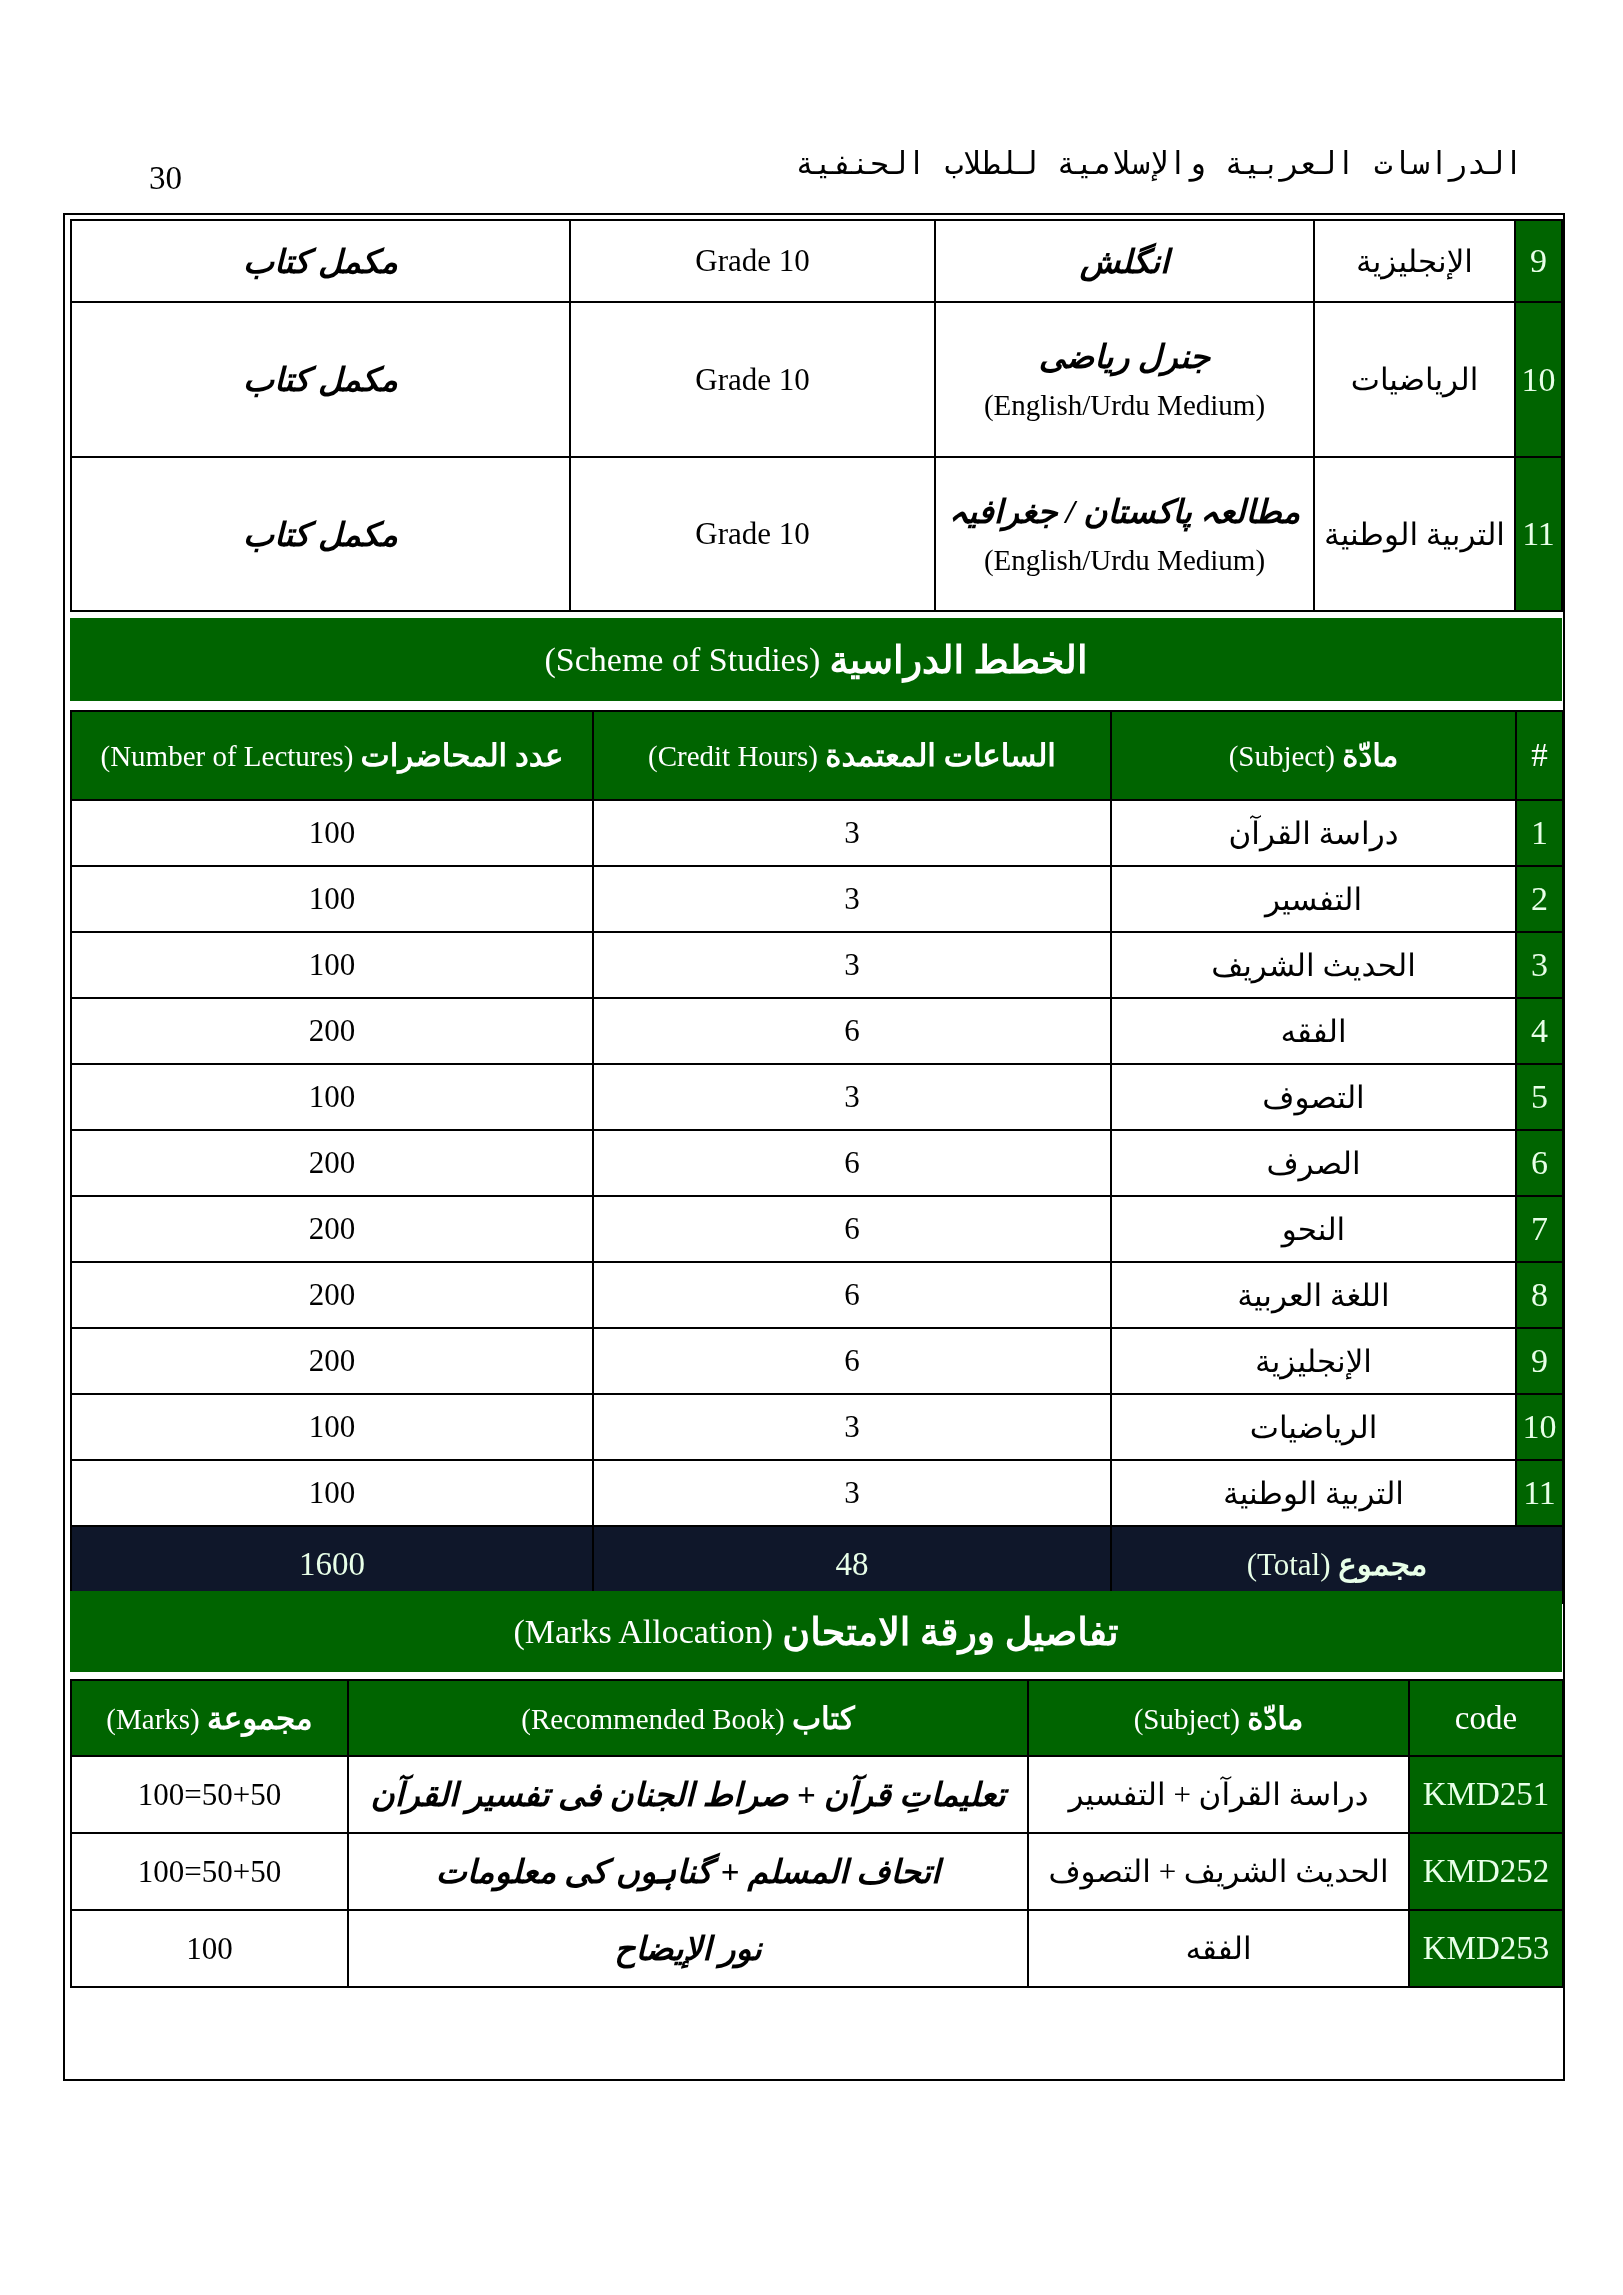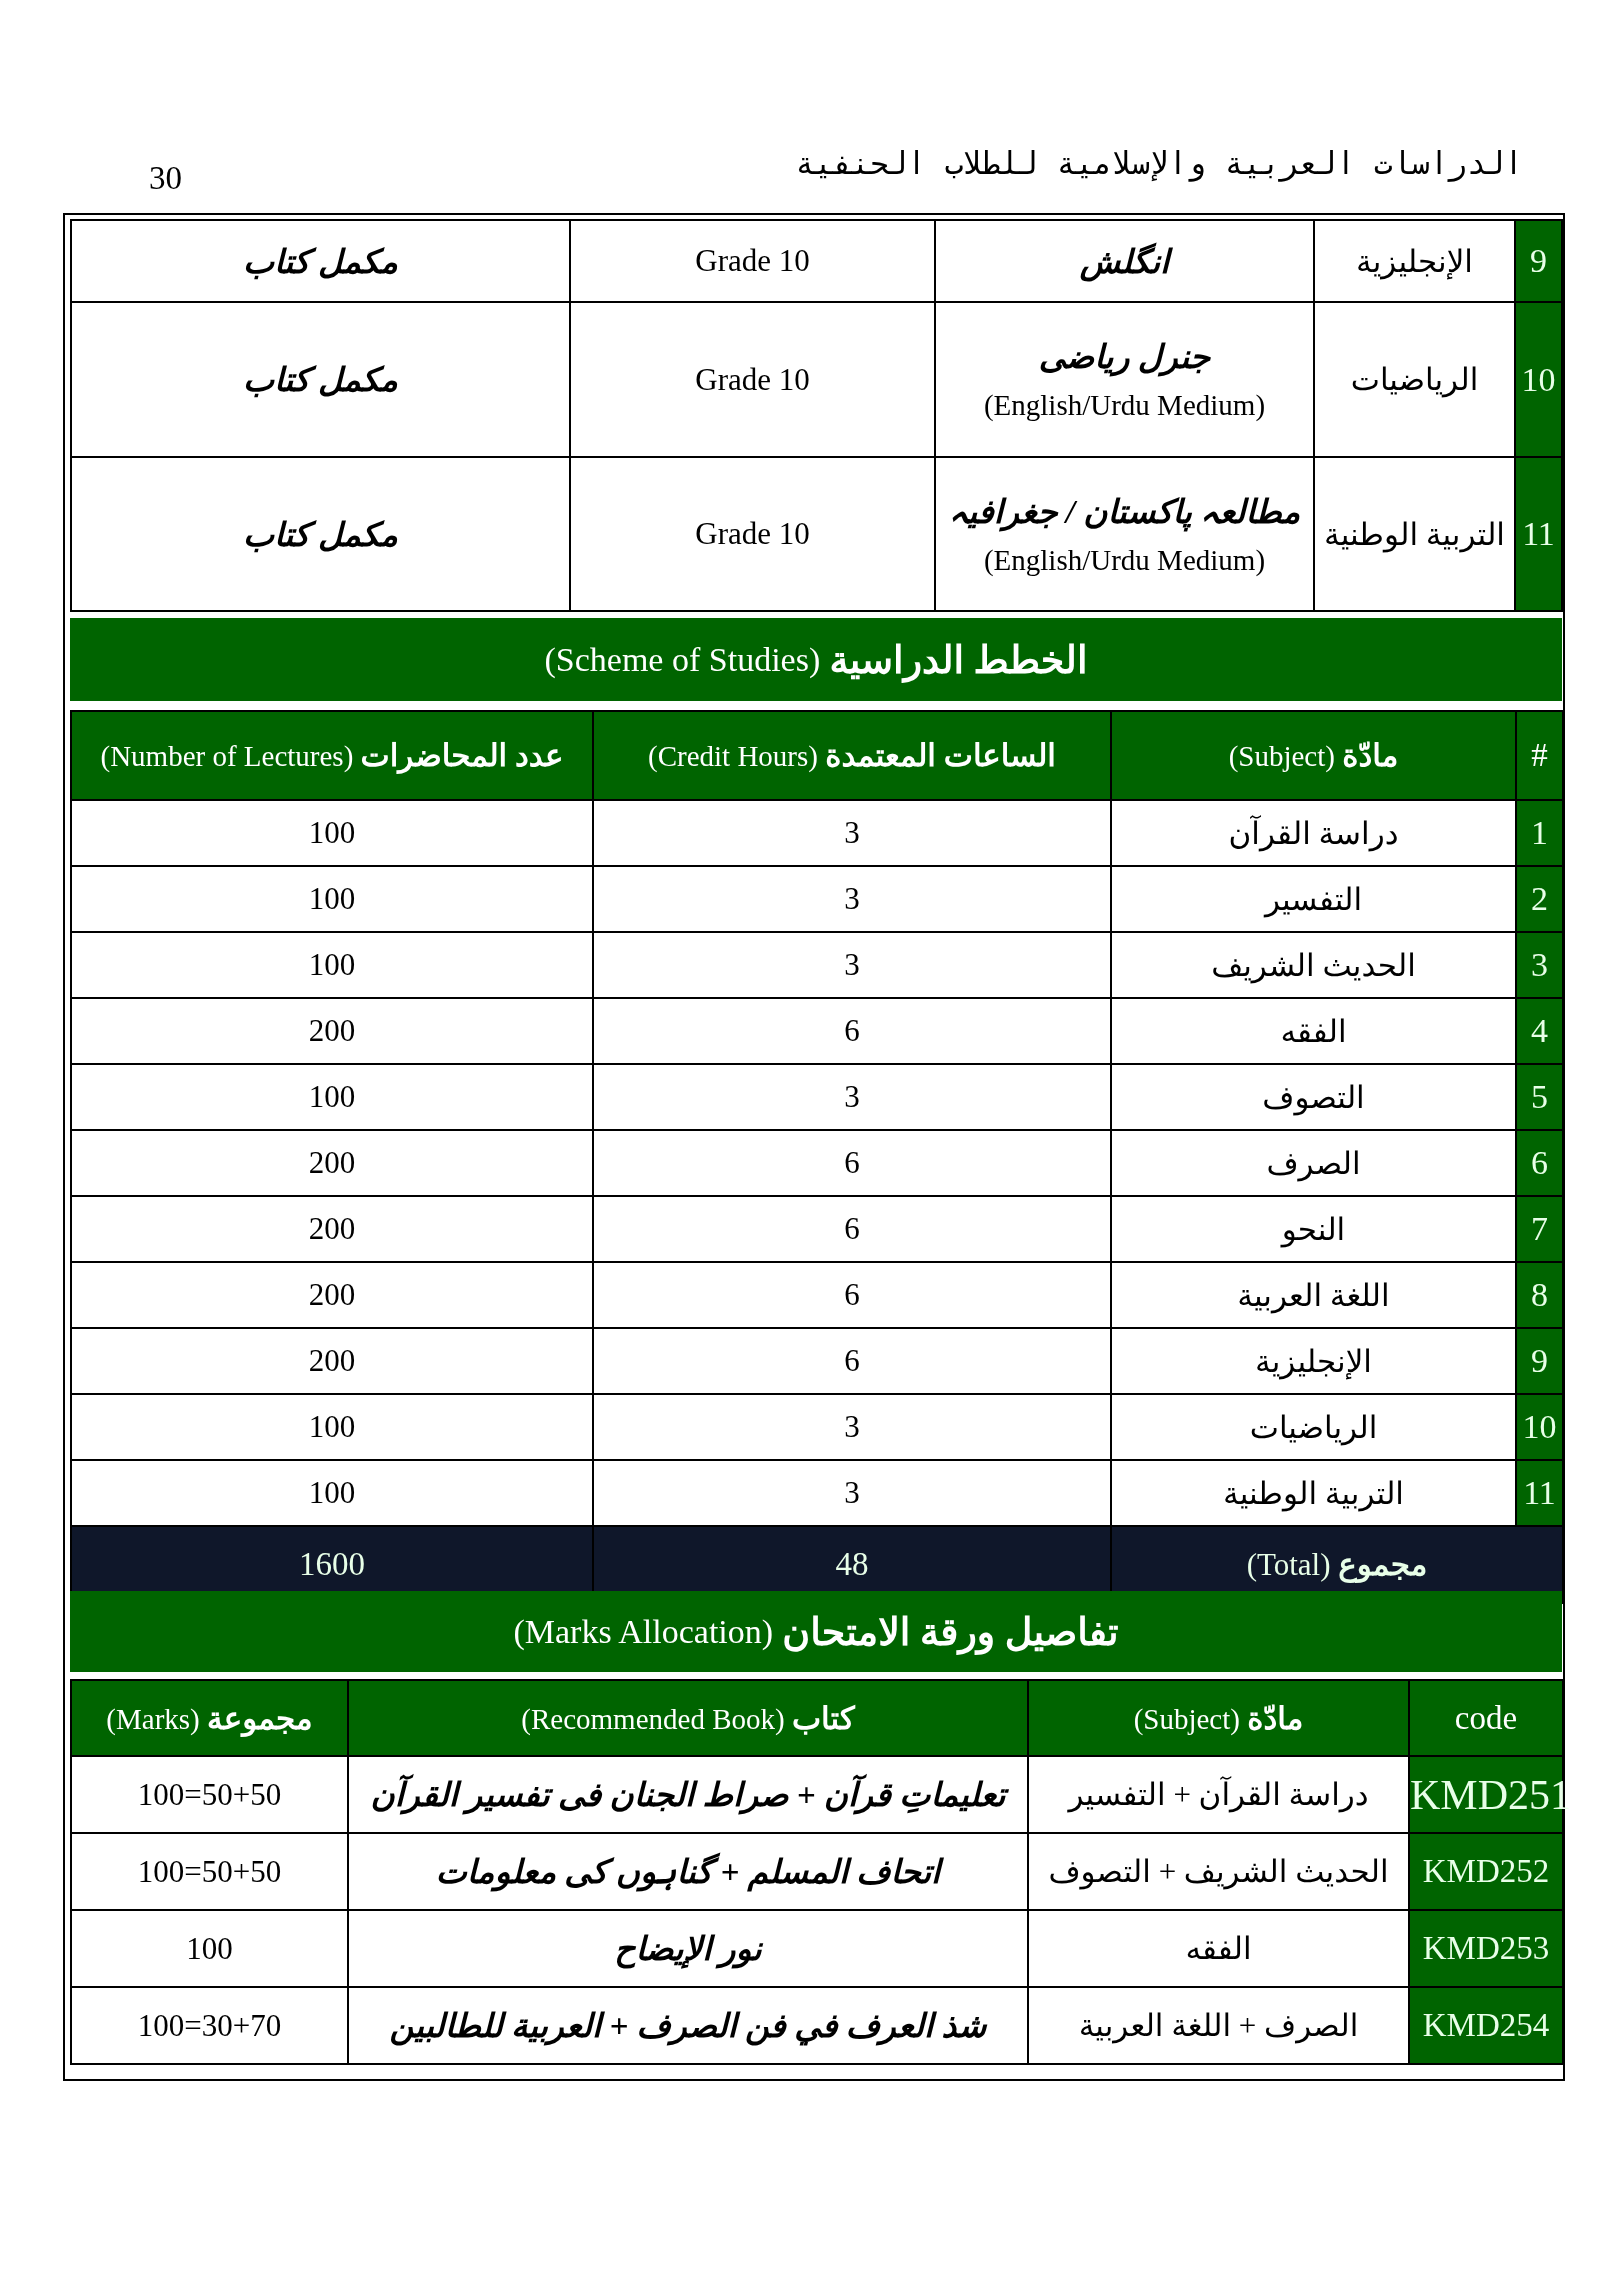--- a/index.html
+++ b/index.html
@@ -200,35 +200,29 @@
       <b>مادّة</b> <span>(Subject)</span>
     </th>
     <th class="hdr-cell" style="font-size:33px">code</th>
   </tr>
   </tbody>
     <tbody id="marks-body">
       <tr style="height: 77px;">
         <td class="en">100=50+50</td>
         <td class="ur">تعلیماتِ قرآن + صراط الجنان فی تفسیر القرآن</td>
         <td class="ar">دراسة القرآن + التفسير</td>
-        <td class="num" style="font-size:42px">KMD251</td>
+        <td class="num" style="font-size:33px">KMD251</td>
       </tr>
       <tr style="height: 77px;">
         <td class="en">100=50+50</td>
         <td class="ur">اتحاف المسلم + گناہوں کی معلومات</td>
         <td class="ar">الحديث الشريف + التصوف</td>
         <td class="num" style="font-size:33px">KMD252</td>
       </tr>
       <tr style="height: 77px;">
         <td class="en">100</td>
         <td class="ur">نور الإيضاح</td>
         <td class="ar">الفقه</td>
         <td class="num" style="font-size:33px">KMD253</td>
       </tr>
-      <tr style="height: 77px;">
-        <td class="en">100=30+70</td>
-        <td class="ur">شذ العرف في فن الصرف + العربية للطالبين</td>
-        <td class="ar">الصرف + اللغة العربية</td>
-        <td class="num" style="font-size:33px">KMD254</td>
-      </tr>
     </tbody>
 </table>
 
 
 </body></html>

